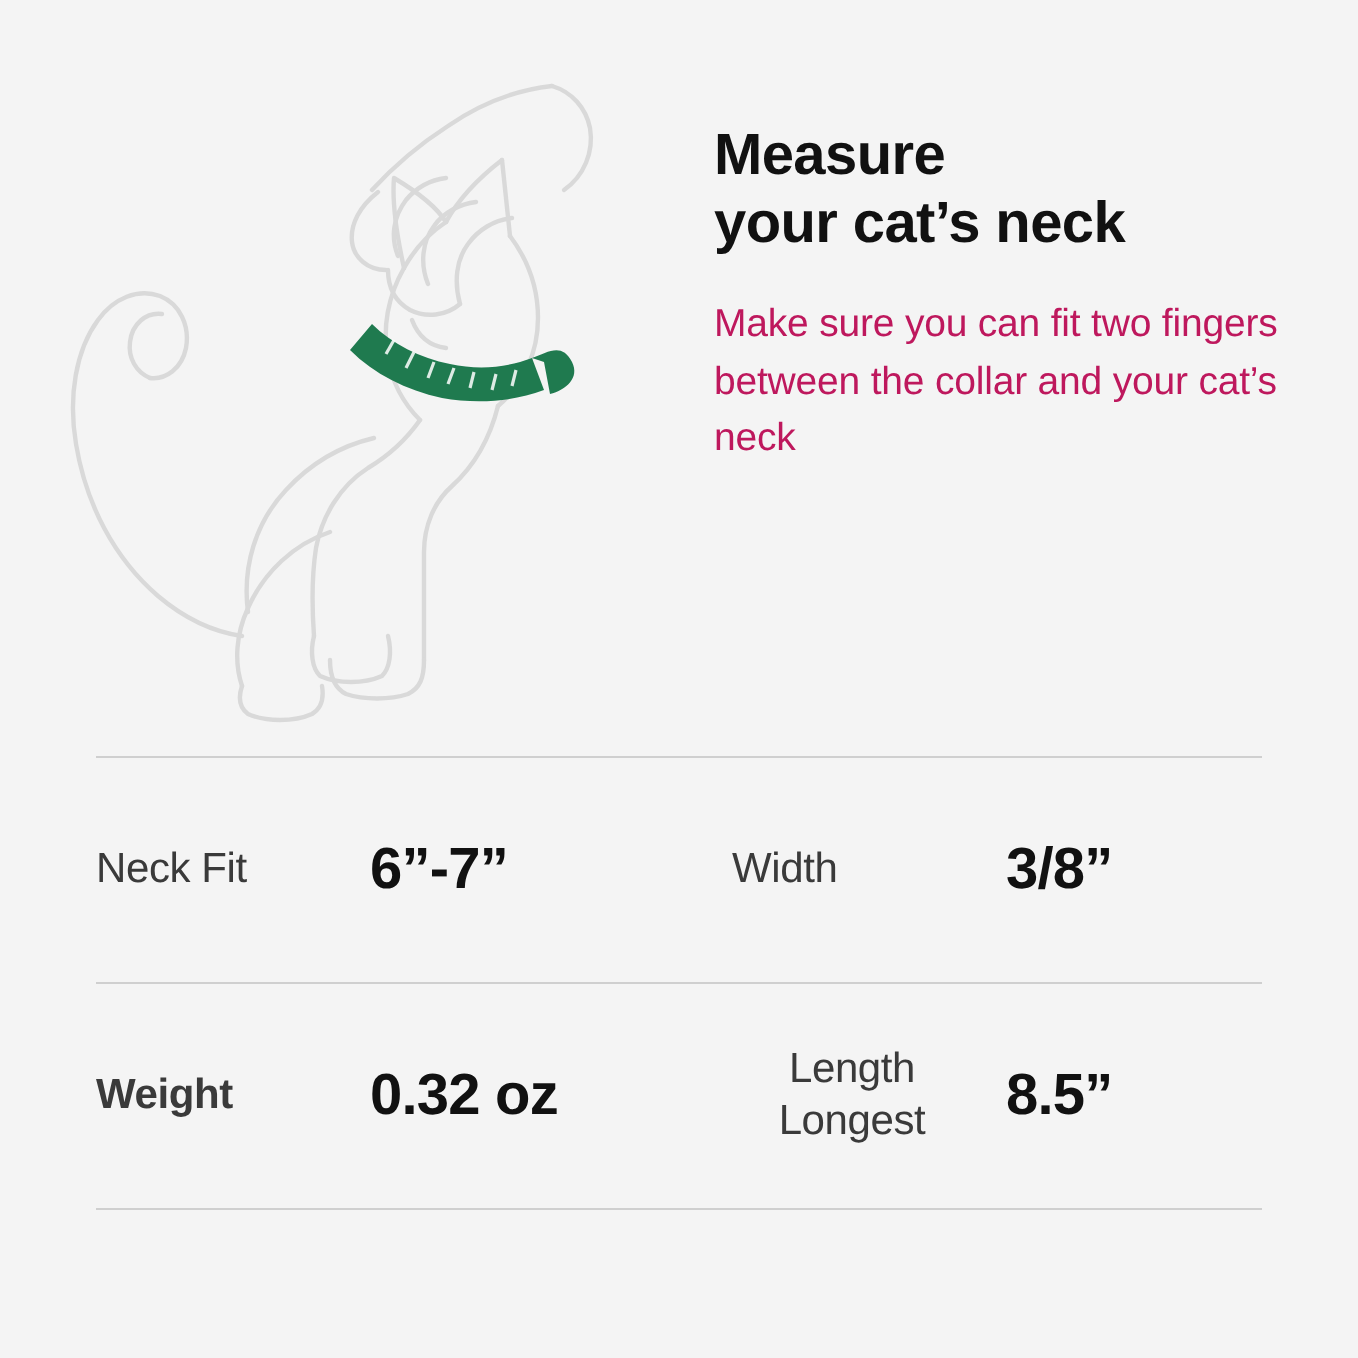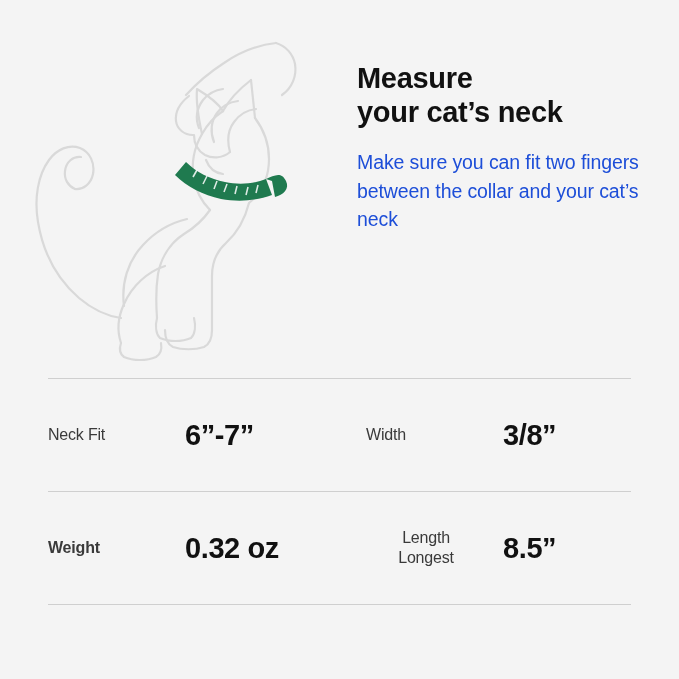--- a/index.html
+++ b/index.html
@@ -48,21 +48,21 @@
     line-height: 1.17;
     font-weight: bold;
     letter-spacing: -0.3px;
     color: #111111;
     margin: 0;
   }
   .subcopy {
     margin: 18px 0 12px 0;
     font-size: 19.5px;
     line-height: 1.47;
-    color: #1d4ed8;
+    color: #be185d;
     letter-spacing: -0.1px;
   }
 
   
   .spec-table {
     position: absolute;
     left: 48px;
     top: 378px;
     width: 583px;
   }
@@ -76,21 +76,21 @@
     align-items: center;
     height: 112px;
   }
   .cell {
     display: flex;
     align-items: center;
   }
   .cell-a { width: 318px; }
   .cell-b { width: 265px; }
   .label {
-    font-size: 16px;
+    font-size: 21px;
     color: #3a3a3a;
     letter-spacing: -0.2px;
     line-height: 1.25;
   }
   .value {
     font-size: 29px;
     font-weight: bold;
     color: #111111;
     letter-spacing: -0.4px;
   }

